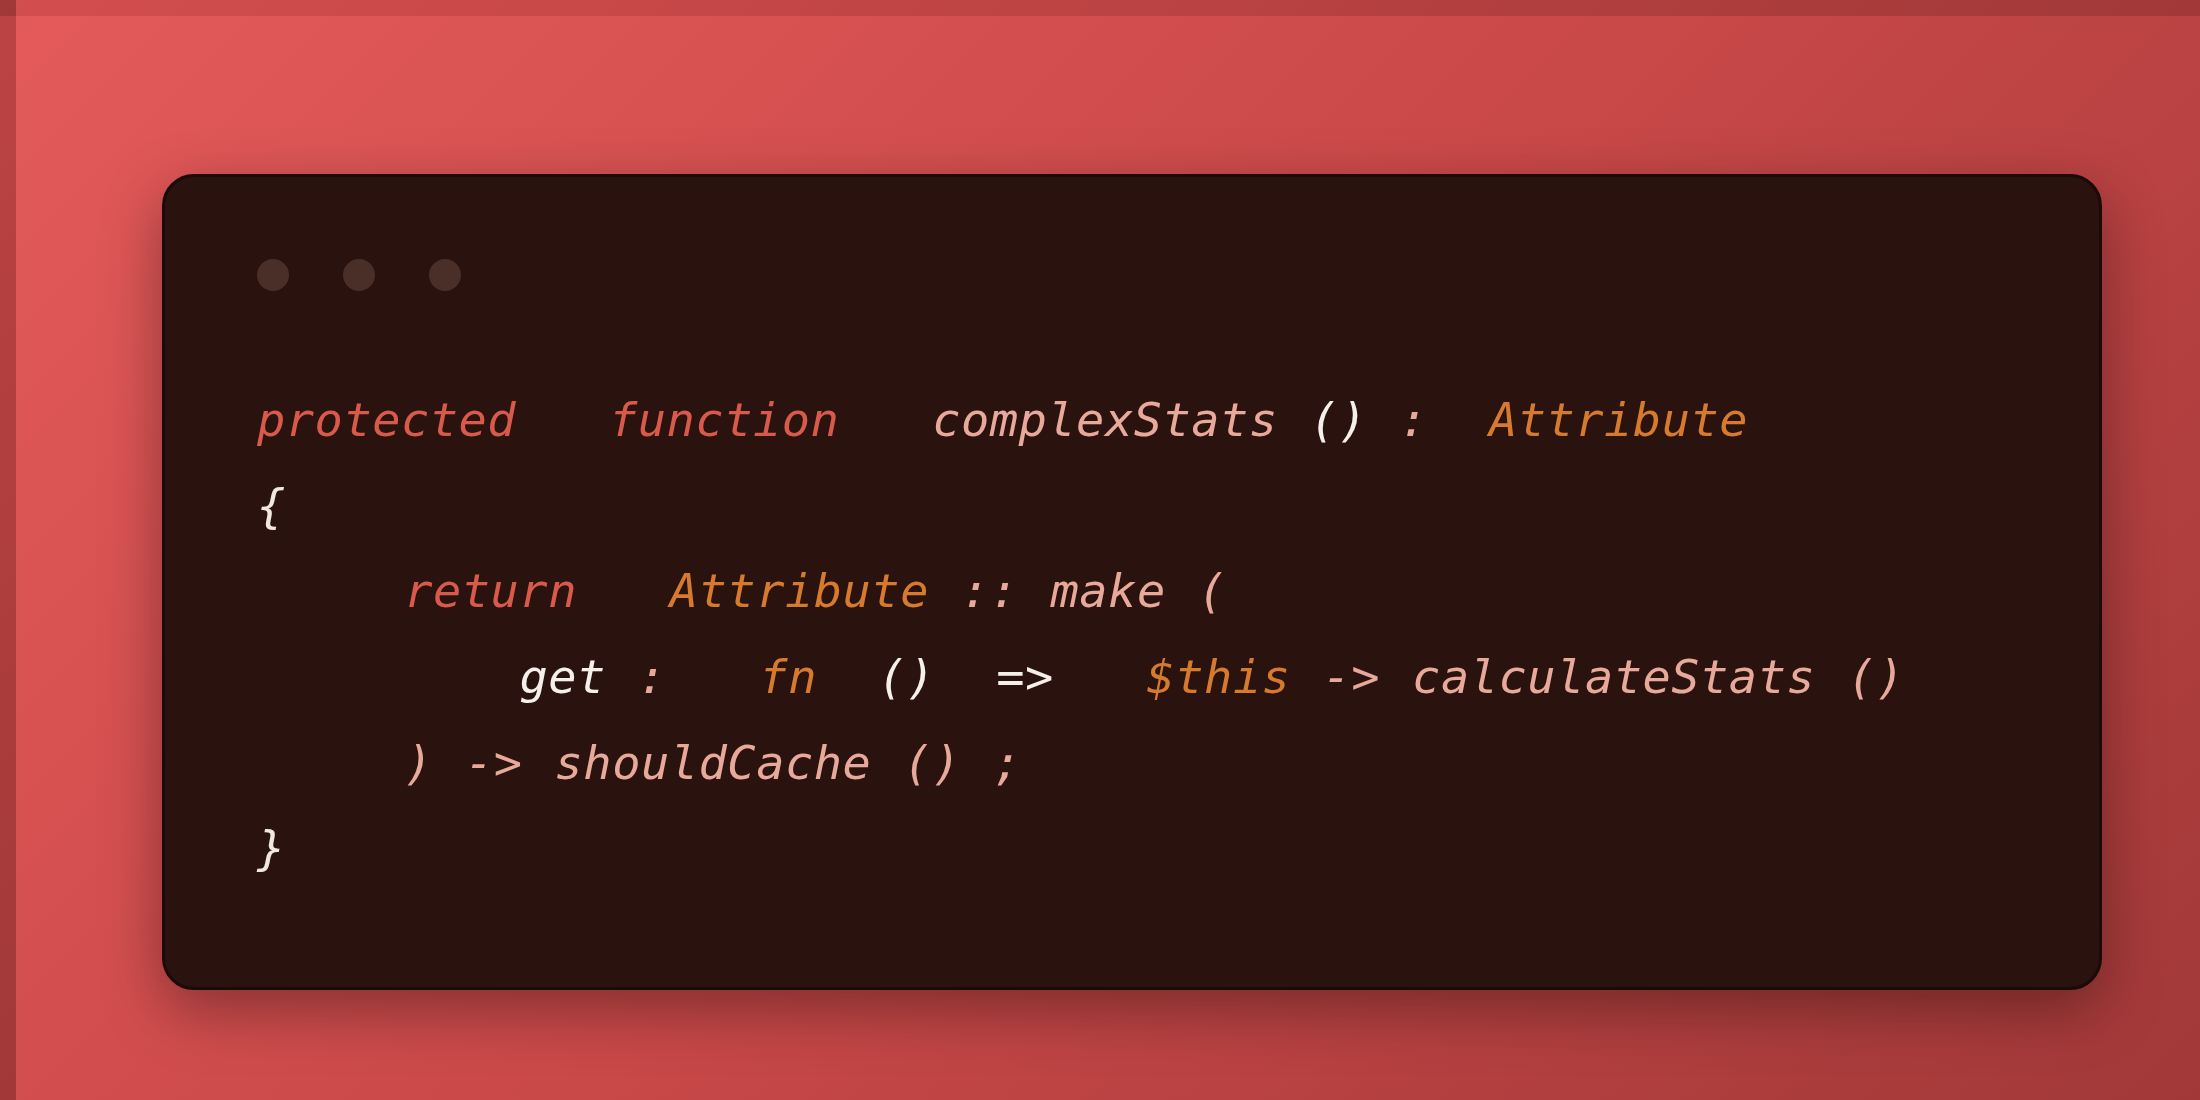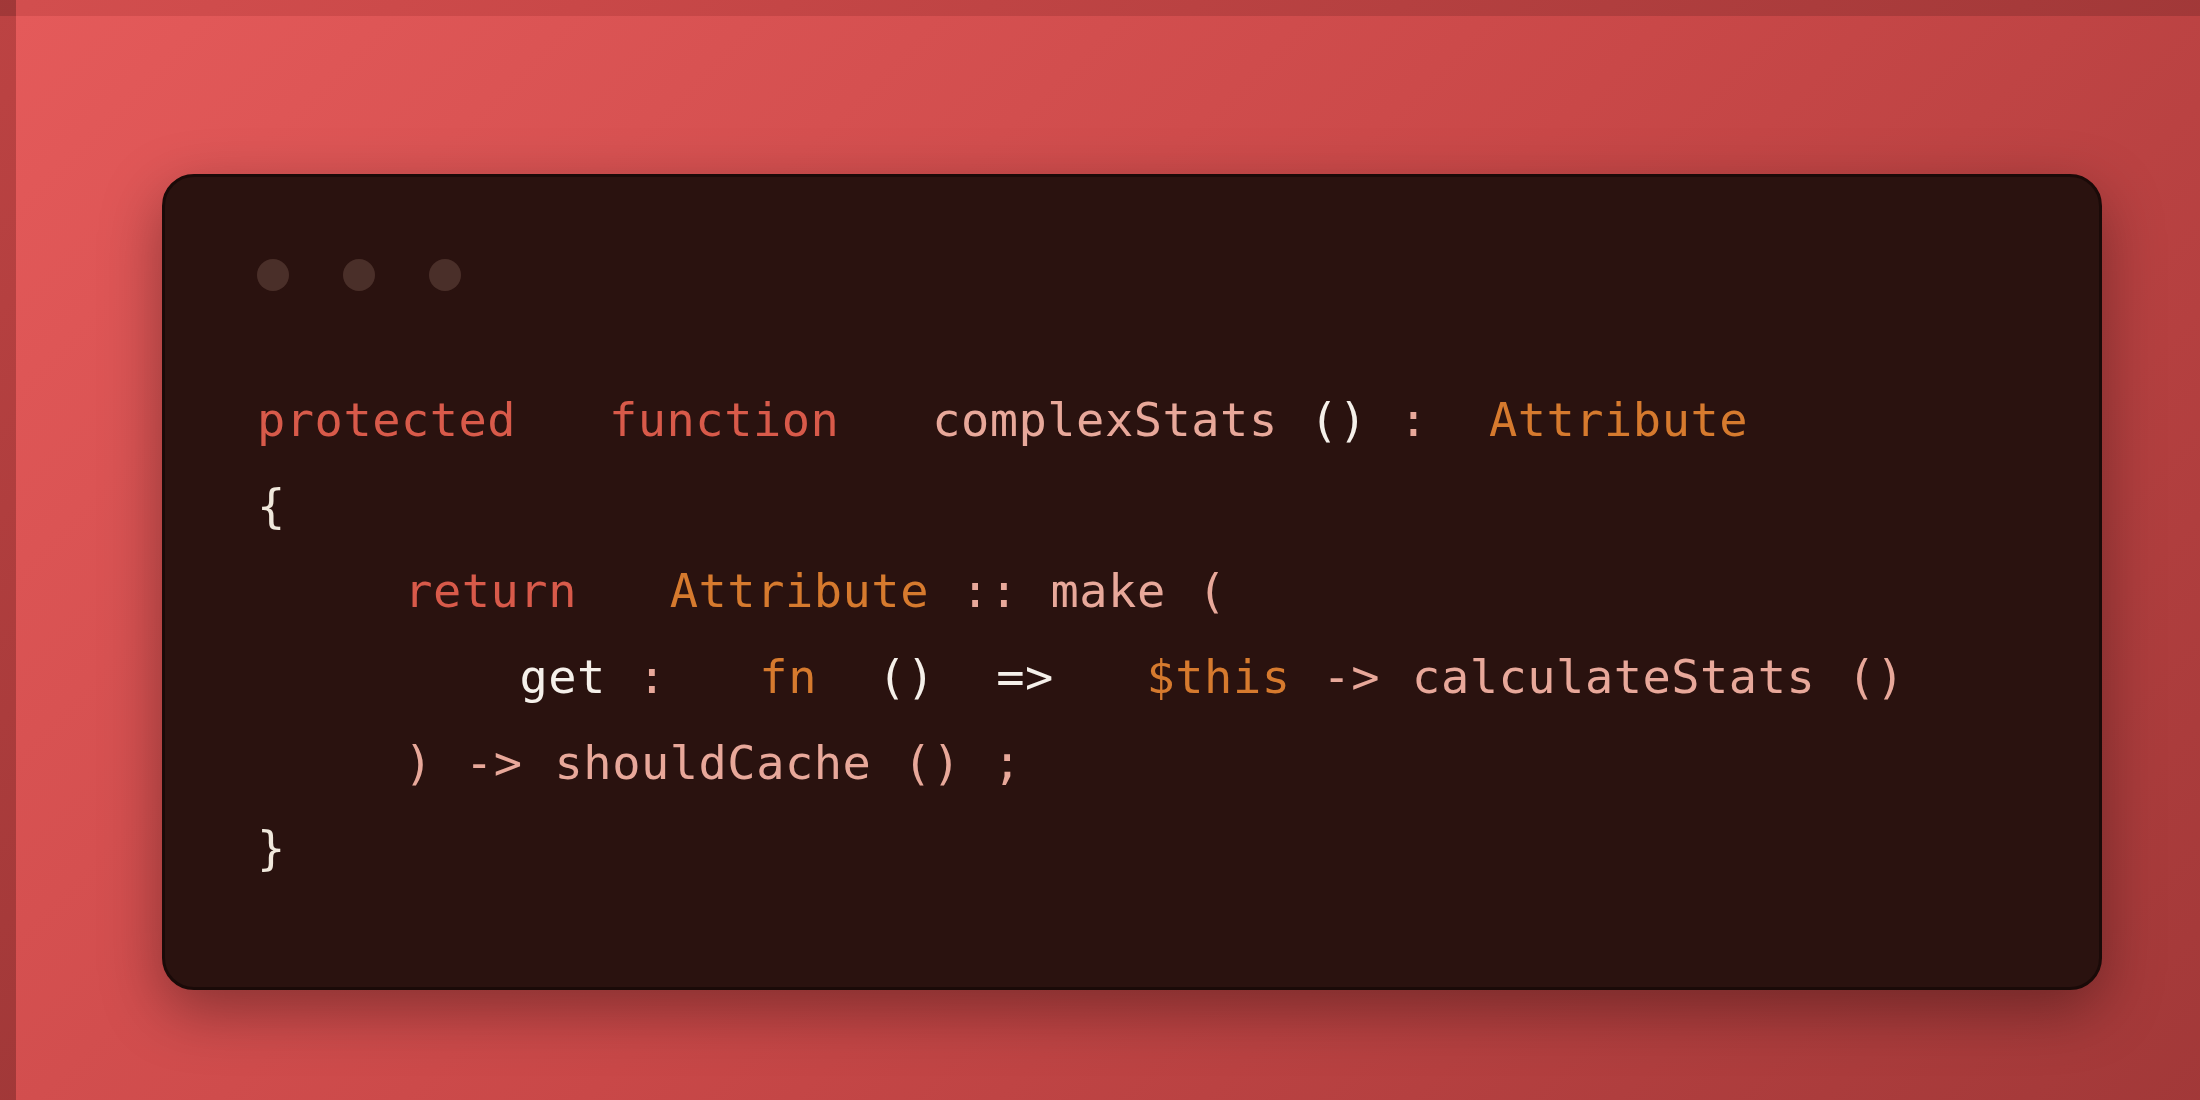--- a/index.html
+++ b/index.html
@@ -1,15 +1,15 @@
 <!DOCTYPE html>
 <html><head>
 <meta charset="utf-8">
 <style>
-  * { margin: 16px; padding: 0; box-sizing: border-box; }
+  * { margin: 16px; padding: 0; box-sizing: border-box; font-style: italic; }
   html, body { width: 2200px; height: 1100px; }
   body {
     background: linear-gradient(135deg, #e45a5a 0%, #c94848 50%, #a13838 100%);
     display: flex;
     align-items: center;
     justify-content: center;
     font-family: ui-monospace, "SF Mono", Menlo, Consolas, monospace;
   }
   .window {
     width: 1940px;

